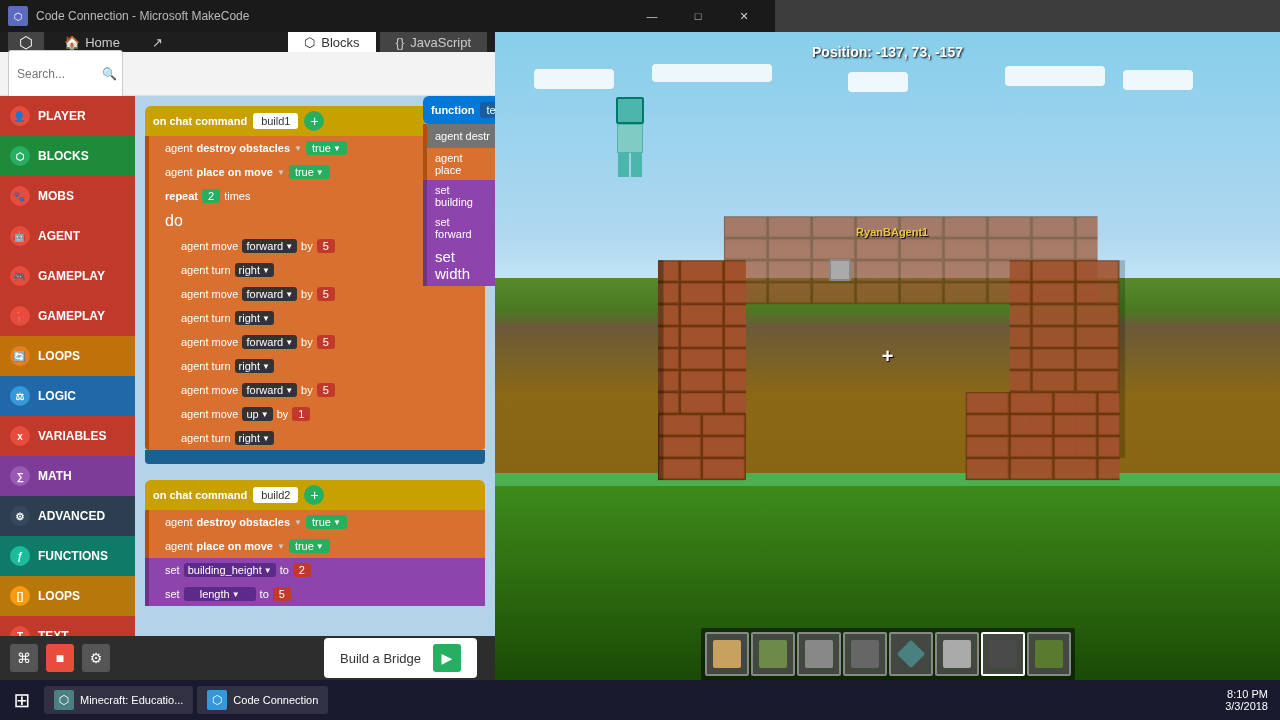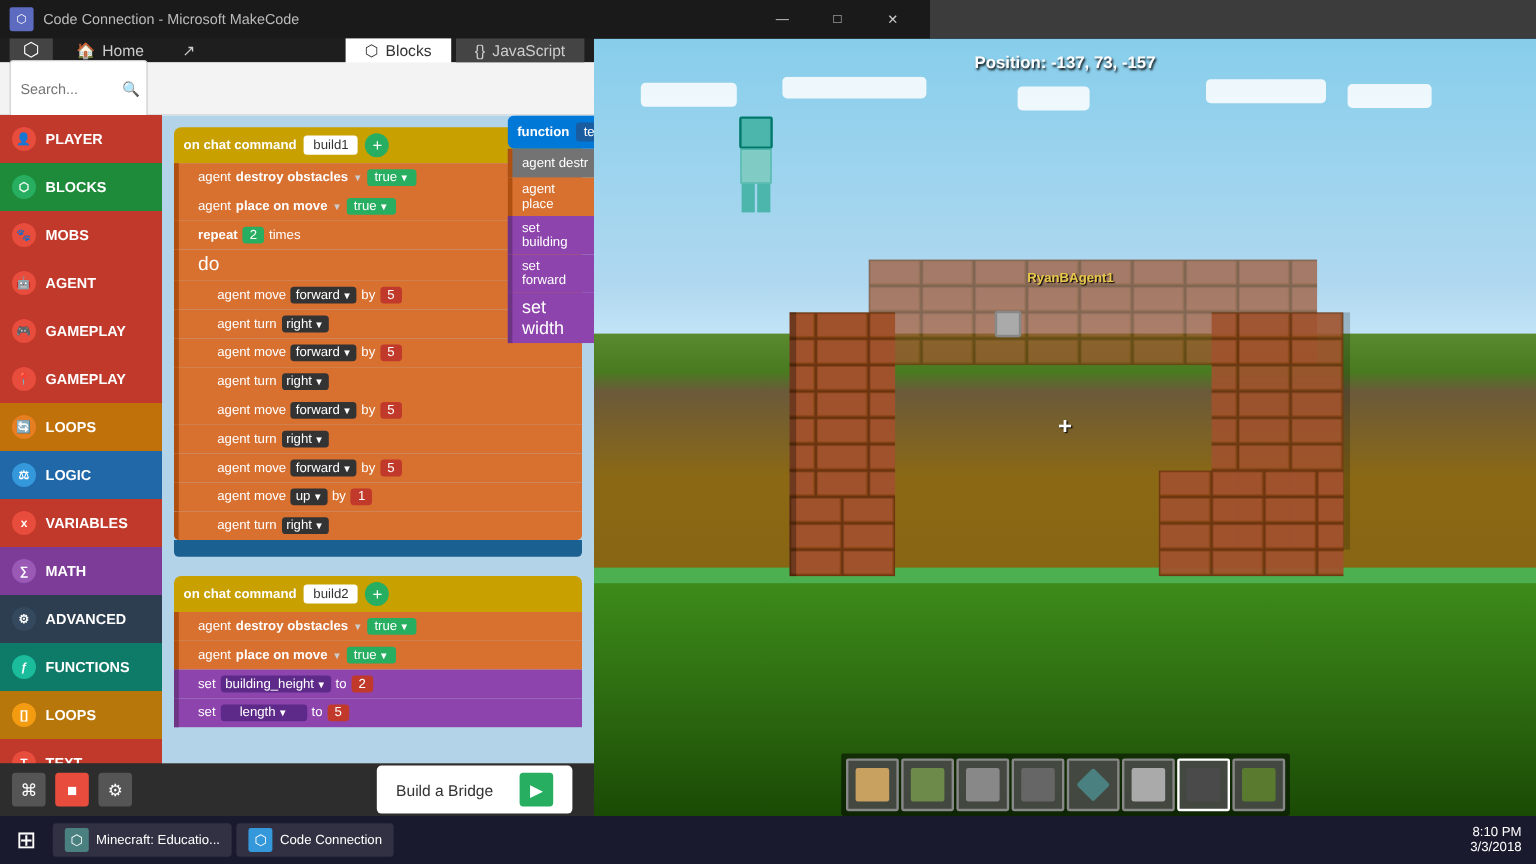--- a/index.html
+++ b/index.html
@@ -156,21 +156,21 @@
       width: 28px; height: 28px;
       background: #555;
       border-radius: 3px;
       display: flex; align-items: center; justify-content: center;
       color: #fff; font-size: 14px; cursor: pointer;
     }
     .mk-bottom-btn.red { background: #e74c3c; }
     .mk-run-btn {
       display: flex;
       align-items: center;
-      gap: 22px;
+      gap: 12px;
       background: #fff;
       border-radius: 4px;
       padding: 6px 16px;
       font-size: 13px;
       color: #333;
       cursor: pointer;
       margin-left: auto;
       margin-right: 8px;
     }
     .mk-run-icon {

